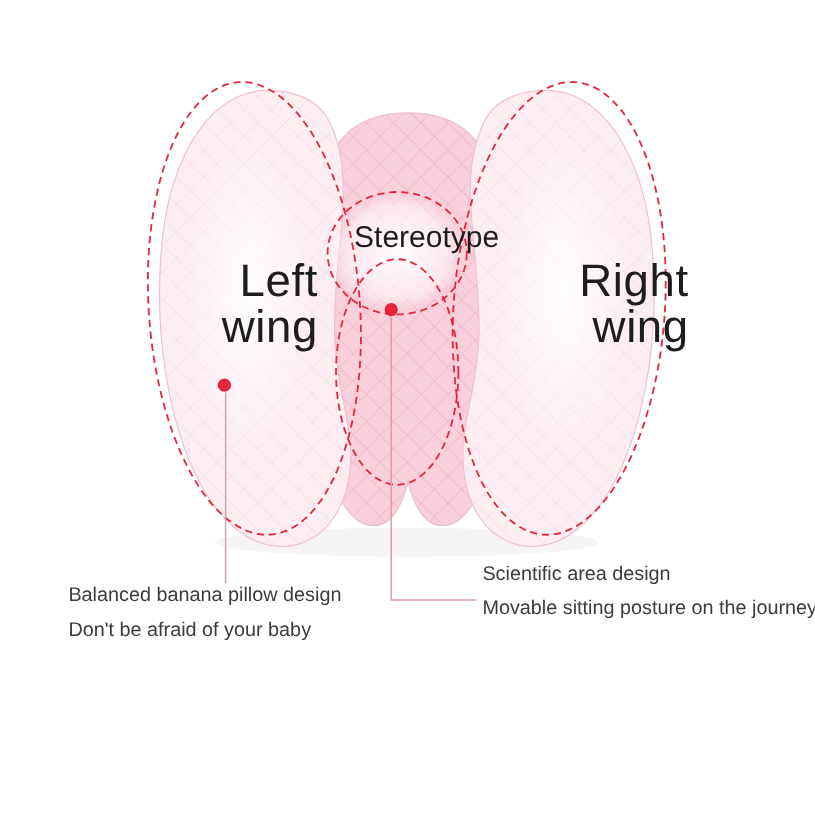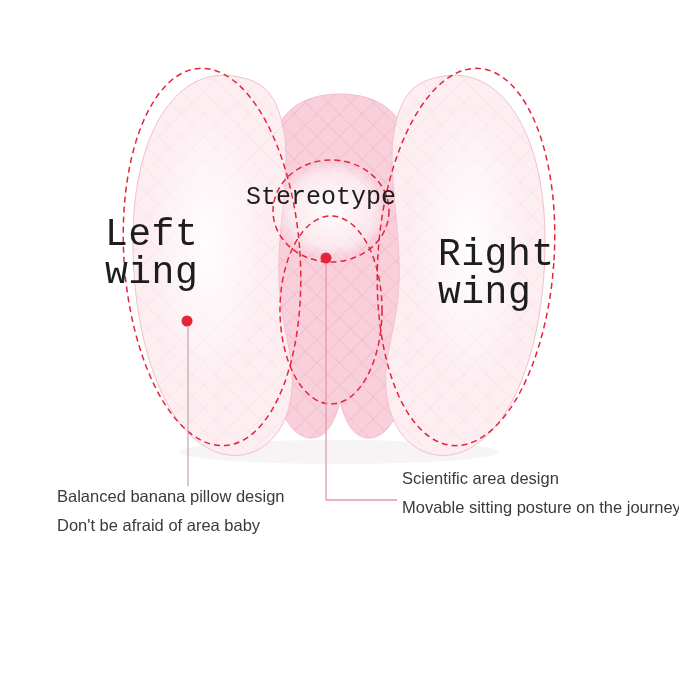--- a/index.html
+++ b/index.html
@@ -23,32 +23,31 @@
   .canvas{
     position:relative;
     width:679px;
     height:679px;
     background:var(--background);
     overflow:hidden;
   }
   .canvas svg{position:absolute;left:0;top:0;}
   .overlay-label{
     position:absolute;
-    text-align:left;
+    text-align:right;
     color:var(--label-text);
-    font-family:Liberation Mono, monospace;
   }
   .wing-label{
     width:160px;
     font-size:38px;
     line-height:38px;
     letter-spacing:0.5px;
   }
   .wing-label.left{left:105px;top:216px;}
-  .wing-label.right{left:438px;top:216px;margin-top:20px;}
+  .wing-label.right{left:414px;top:216px;}
   .center-label{
     left:246px;top:184px;
     width:170px;
     font-size:25px;
     line-height:28px;
   }
   .note{
     position:absolute;
     font-size:16.5px;
     line-height:29px;
@@ -140,21 +139,21 @@
     <div>Right</div>
     <div>wing</div>
   </div>
 
   <div class="overlay-label center-label">
     <div>Stereotype</div>
   </div>
 
   <div class="note note-left">
     <div class="note-line">Balanced banana pillow design</div>
-    <div class="note-line">Don't be afraid of area baby</div>
+    <div class="note-line">Don't be afraid of your baby</div>
   </div>
 
   <div class="note note-right">
     <div class="note-line">Scientific area design</div>
     <div class="note-line">Movable sitting posture on the journey</div>
   </div>
 
 </div>
 
 </body></html>

